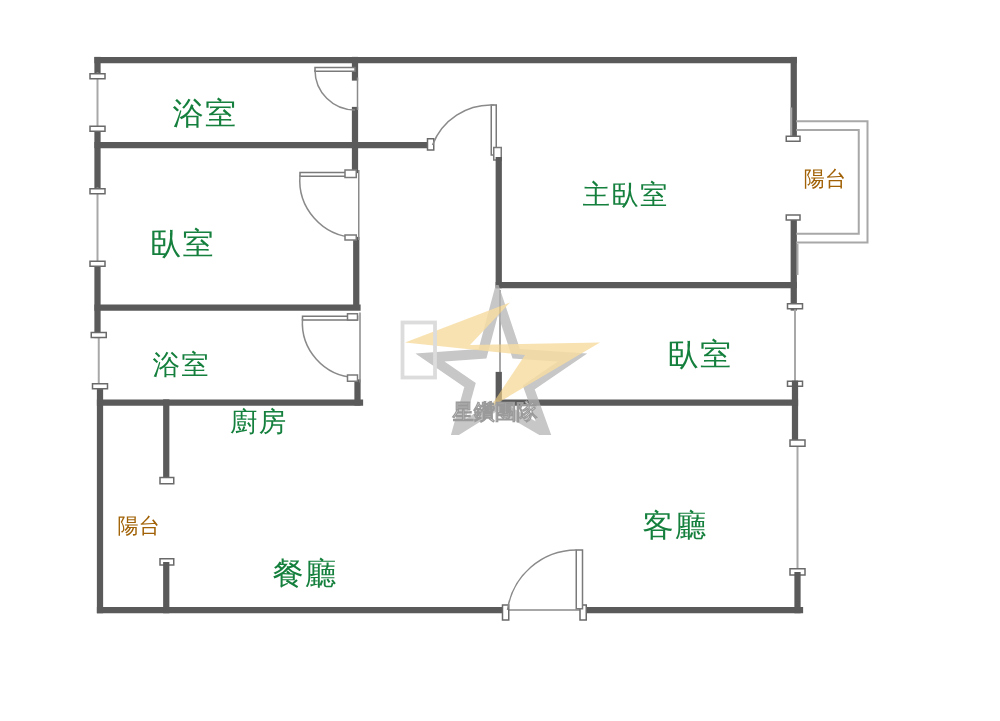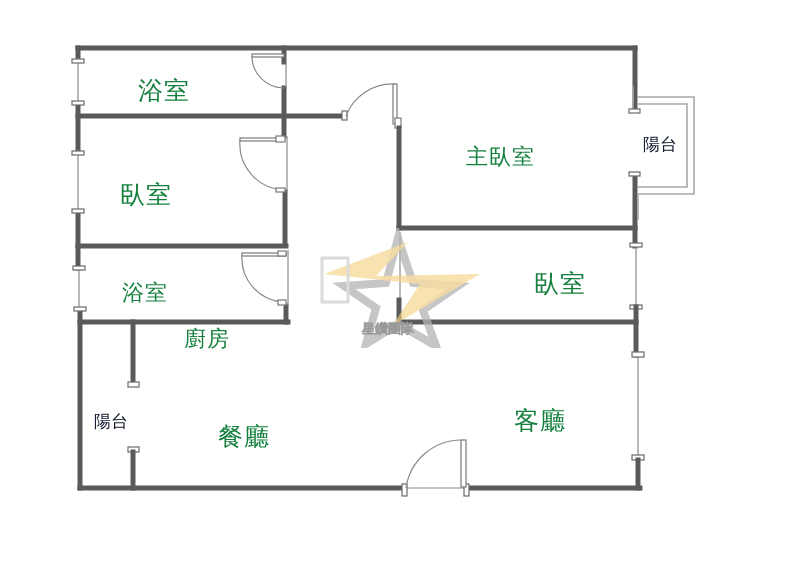--- a/index.html
+++ b/index.html
@@ -7,24 +7,24 @@
            font-family: "DejaVu Sans", "Liberation Sans", sans-serif; }
     #plan { position: absolute; left: 0; top: 0; width: 800px; height: 577px; }
     .wall { stroke: #5a5a5a; stroke-width: 5; fill: none; stroke-linecap: square; }
     .thin { stroke: #8a8a8a; stroke-width: 1.2; fill: none; }
     .win { stroke: #a8a8a8; stroke-width: 1.6; fill: none; }
     .cap { fill: #ffffff; stroke: #6a6a6a; stroke-width: 1.2; }
     .arc { stroke: #8a8a8a; stroke-width: 1.2; fill: none; }
     .leaf { fill: #ffffff; stroke: #7a7a7a; stroke-width: 1.2; }
     .label { position: absolute; color: #15803d; font-size: 25px; white-space: nowrap;
              letter-spacing: 1px; line-height: 1; }
-    .label.small { font-size: 17px; color: #0f172a; letter-spacing: 0; }
+    .label.small { font-size: 17px; color: #a16207; letter-spacing: 0; }
     .label.med { font-size: 22px; }
     #watermark { position: absolute; left: 318px; top: 228px; width: 170px; height: 120px; }
-    #wm-text { position: absolute; left: 362px; top: 322px; font-size: 13px; color: #ffffff;
+    #wm-text { position: absolute; left: 362px; top: 322px; font-size: 17px; color: #ffffff;
                -webkit-text-stroke: 1px #9a9a9a; letter-spacing: 0px; line-height: 1; }
   </style>
 </head>
 <body>
 
 <svg id="plan" viewBox="0 0 800 577" xmlns="http://www.w3.org/2000/svg">
 
   <line class="wall" x1="78" y1="48" x2="635" y2="48"></line>
 
   <line class="wall" x1="78" y1="48" x2="78" y2="58"></line>
@@ -139,14 +139,14 @@
 <div id="wm-text">星鑽團隊</div>
 
 <div class="label" style="left:138px;top:78px;">浴室</div>
 <div class="label" style="left:120px;top:182px;">臥室</div>
 <div class="label med" style="left:122px;top:282px;">浴室</div>
 <div class="label med" style="left:466px;top:146px;">主臥室</div>
 <div class="label small" style="left:643px;top:136px;">陽台</div>
 <div class="label" style="left:534px;top:271px;">臥室</div>
 <div class="label med" style="left:184px;top:328px;">廚房</div>
 <div class="label small" style="left:94px;top:413px;">陽台</div>
-<div class="label" style="left:218px;top:424px;">餐廳</div>
+<div class="label" style="left:218px;top:446px;">餐廳</div>
 <div class="label" style="left:514px;top:408px;">客廳</div>
 
 </body></html>

